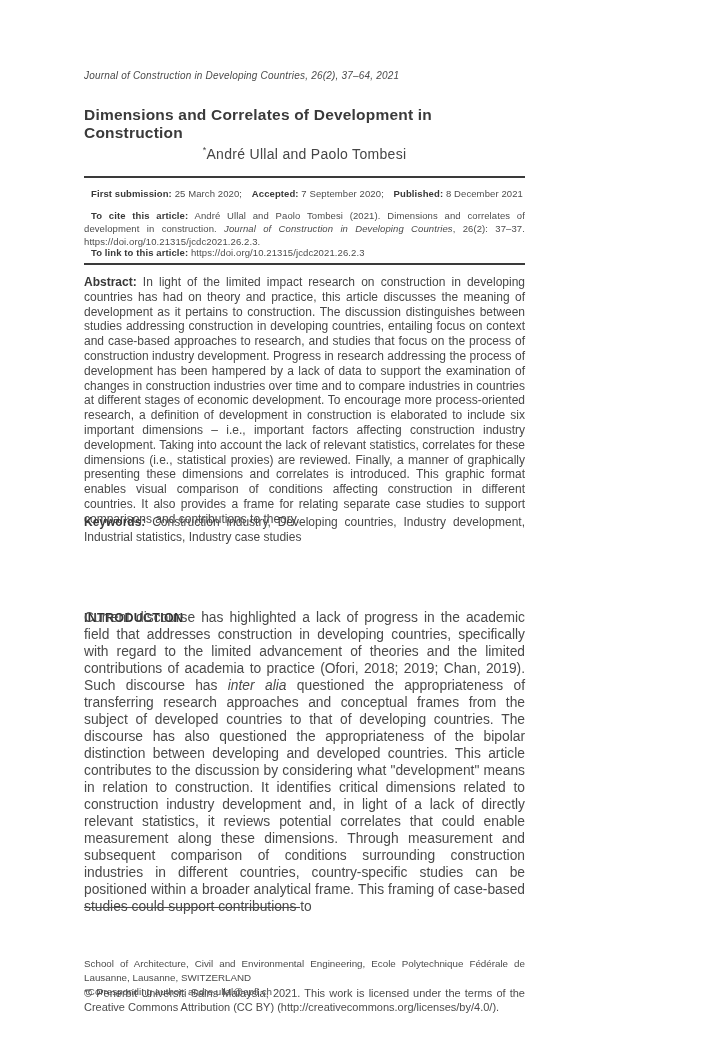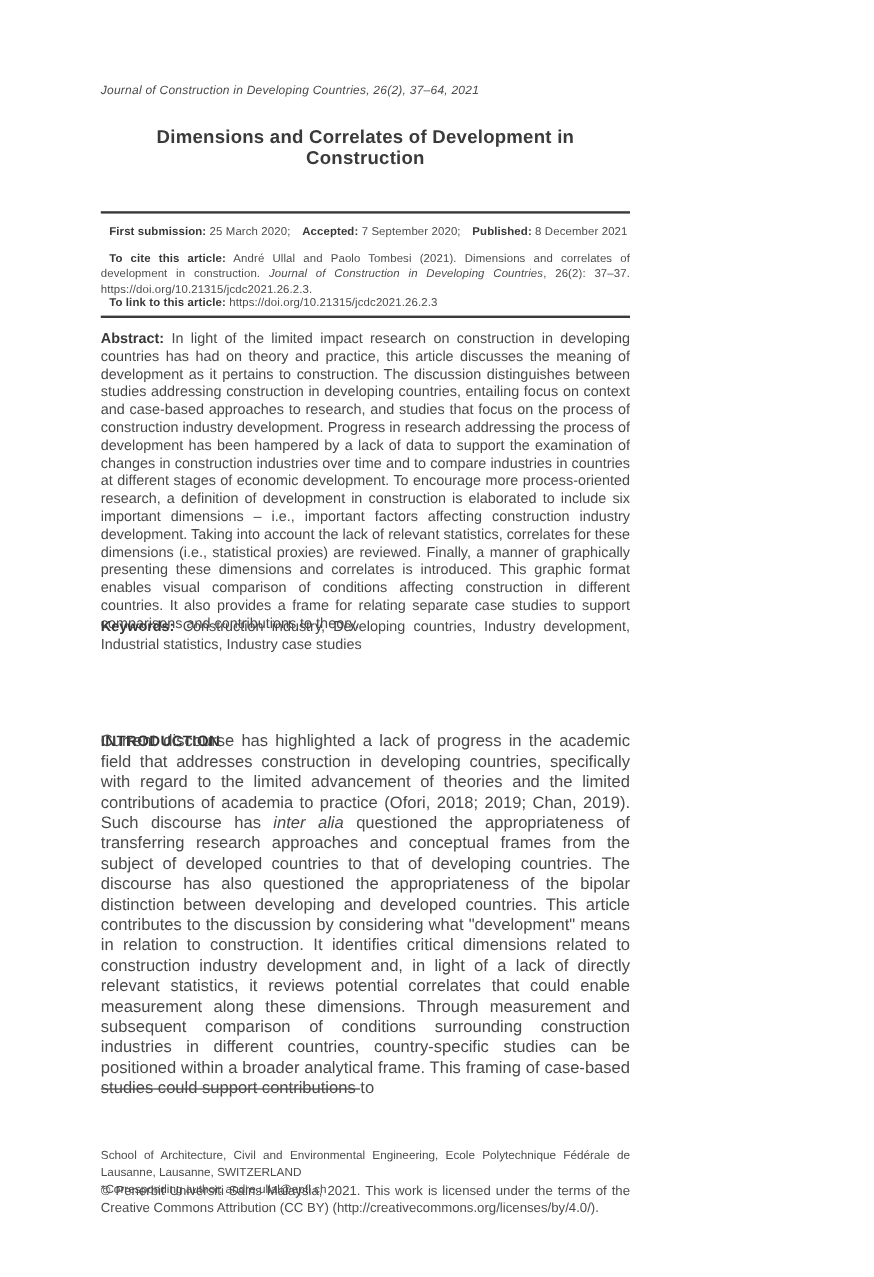--- a/index.html
+++ b/index.html
@@ -17,21 +17,21 @@
 
   .journal-header {
     top: 70px;
     font-size: 10px;
     font-style: italic;
     color: #4a4a4a;
     letter-spacing: 0.2px;
   }
   .title {
     top: 106px;
-    text-align: center;
+    text-align: left;
     font-size: 15.5px;
     font-weight: bold;
     color: #3a3a3a;
     letter-spacing: 0.2px;
   }
   .authors {
     top: 145px;
     text-align: center;
     font-size: 14px;
     color: #454545;
@@ -111,20 +111,21 @@
 </style>
 </head>
 <body>
 
 <div class="page">
 
   <div class="block journal-header">Journal of Construction in Developing Countries, 26(2), 37–64, 2021</div>
 
   <h1 class="block title">Dimensions and Correlates of Development in Construction</h1>
 
+  <div class="block authors"><sup>*</sup><span>André Ullal and Paolo Tombesi</span></div>
 
   <div class="block rule rule-1"></div>
 
   <p class="block meta submission"><b>First submission:</b><span> 25 March 2020; </span><b>Accepted:</b><span> 7 September 2020; </span><b>Published:</b><span> 8 December 2021</span></p>
 
   <p class="block meta cite"><b>To cite this article:</b><span> André Ullal and Paolo Tombesi (2021). Dimensions and correlates of development in construction. </span><i>Journal of Construction in Developing Countries</i><span>, 26(2): 37–37. https://doi.org/10.21315/jcdc2021.26.2.3.</span></p>
 
   <p class="block meta link"><b>To link to this article:</b><span> https://doi.org/10.21315/jcdc2021.26.2.3</span></p>
 
   <div class="block rule rule-2"></div>

